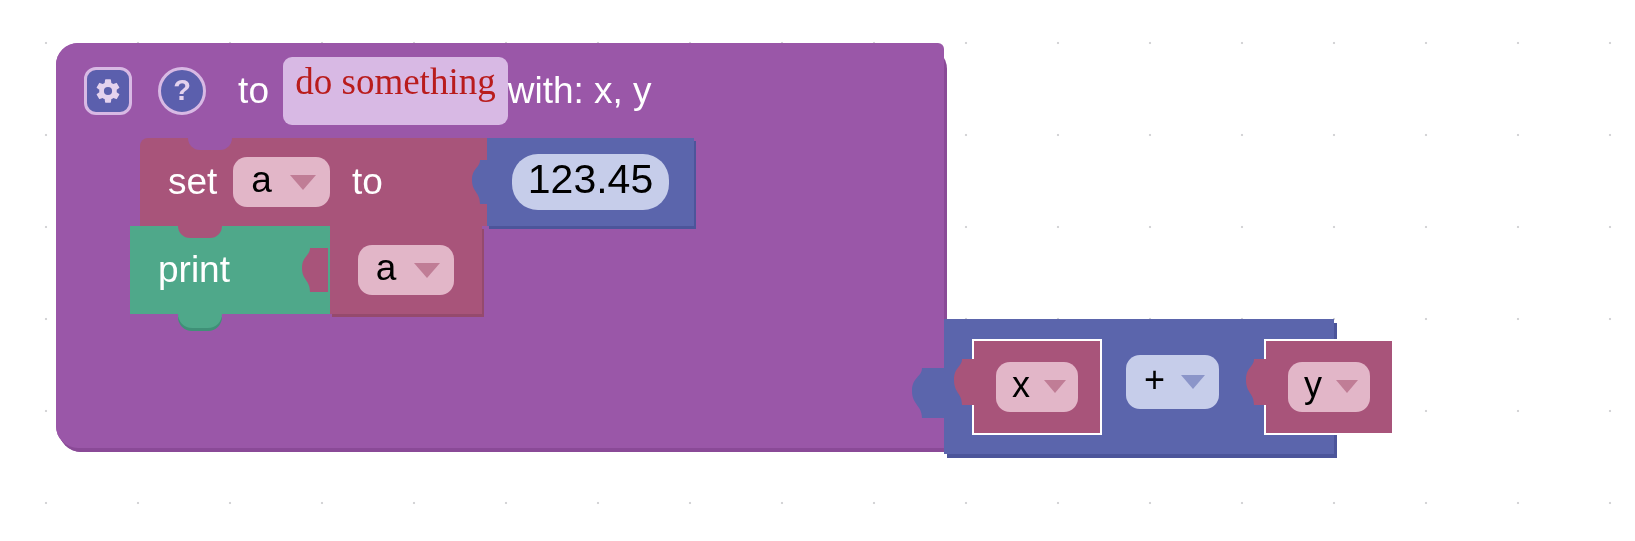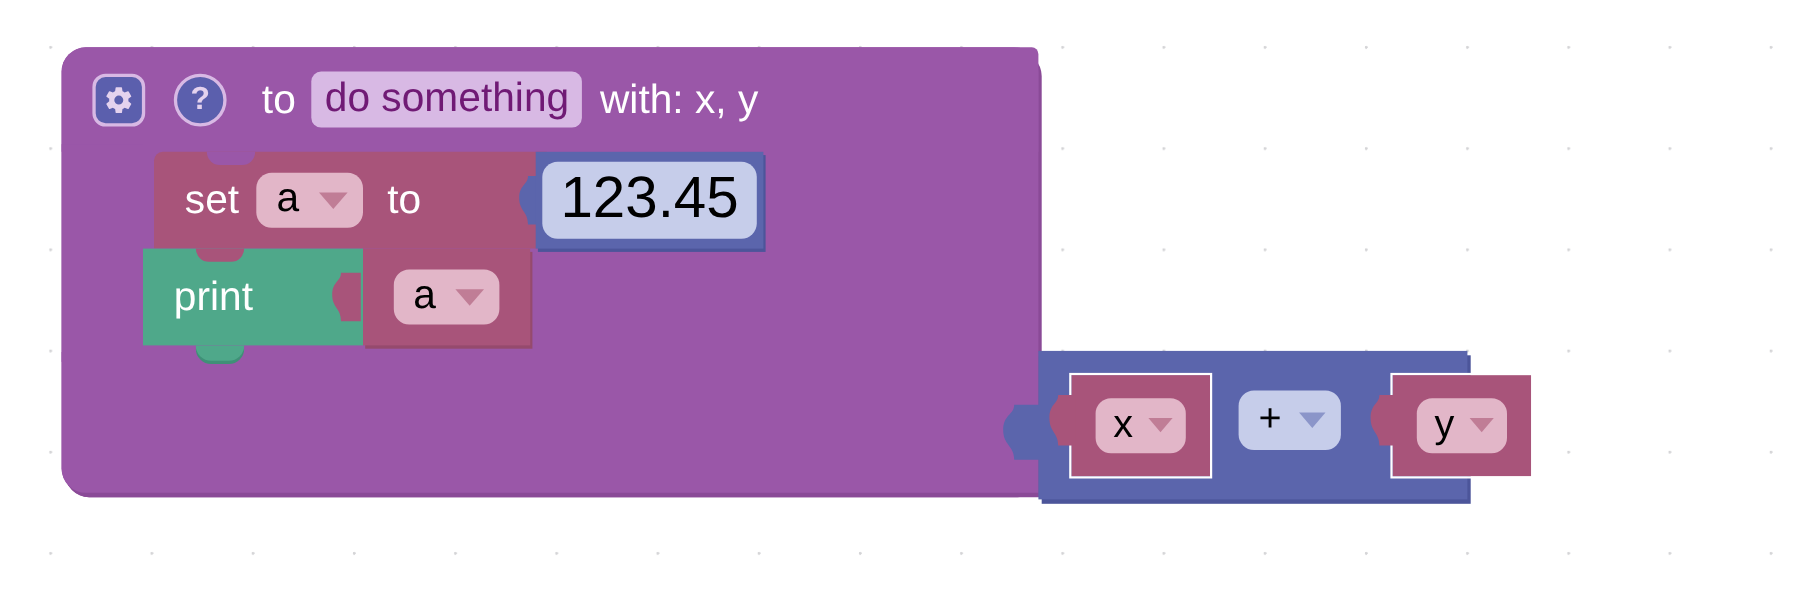--- a/index.html
+++ b/index.html
@@ -115,31 +115,31 @@
   }
   .proc-label {
     color: #ffffff;
     font-size: 37px;
     margin-left: 32px;
     white-space: nowrap;
     letter-spacing: 0.2px;
   }
   .proc-name-field {
     background: #d8b9e4;
-    color: #701a75;
+    color: #b91c1c;
     font-size: 37px;
     border-radius: 9px;
-    padding: 3px 12px 6px 12px;
+    padding: 3px 12px 22px 12px;
     margin-left: 14px;
     white-space: nowrap;
+    font-family: Liberation Serif, serif;
   }
   .proc-with {
     color: #ffffff;
     font-size: 37px;
-    margin-left: 16px;
     white-space: nowrap;
   }
 
   
   .stmt {
     position: absolute;
     display: flex;
     align-items: center;
     box-sizing: border-box;
   }
@@ -198,22 +198,22 @@
     height: 88px;
     background: #5b65ac;
     display: flex;
     align-items: center;
     justify-content: center;
     box-shadow: 2px 3px 0 0 #4c559a;
   }
   .num-field {
     background: #c6cdea;
     color: #000000;
-    font-size: 53px;
-    border-radius: 14px;
+    font-size: 41px;
+    border-radius: 26px;
     padding: 2px 16px 7px 16px;
   }
 
   
   .print-block {
     left: 74px;
     top: 183px;
     width: 200px;
     height: 88px;
     background: #4fa88a;

